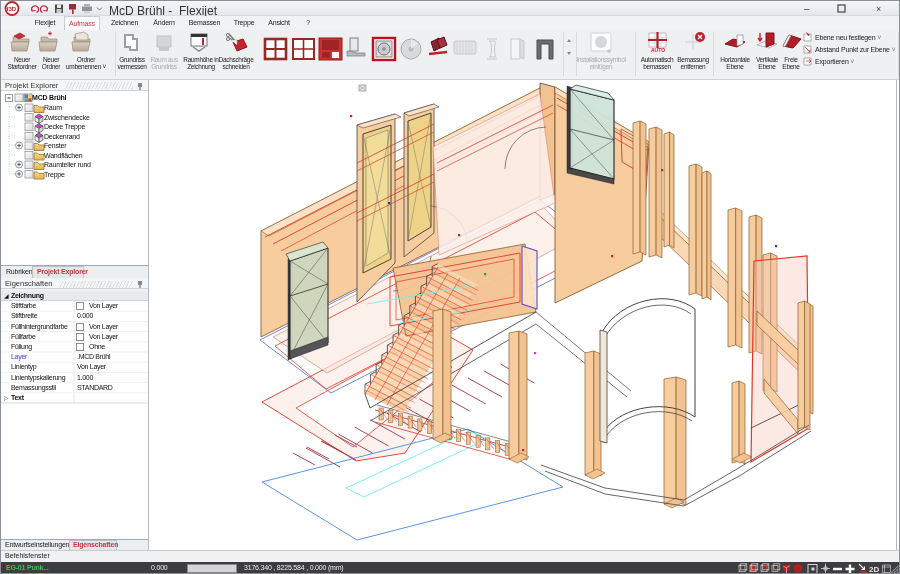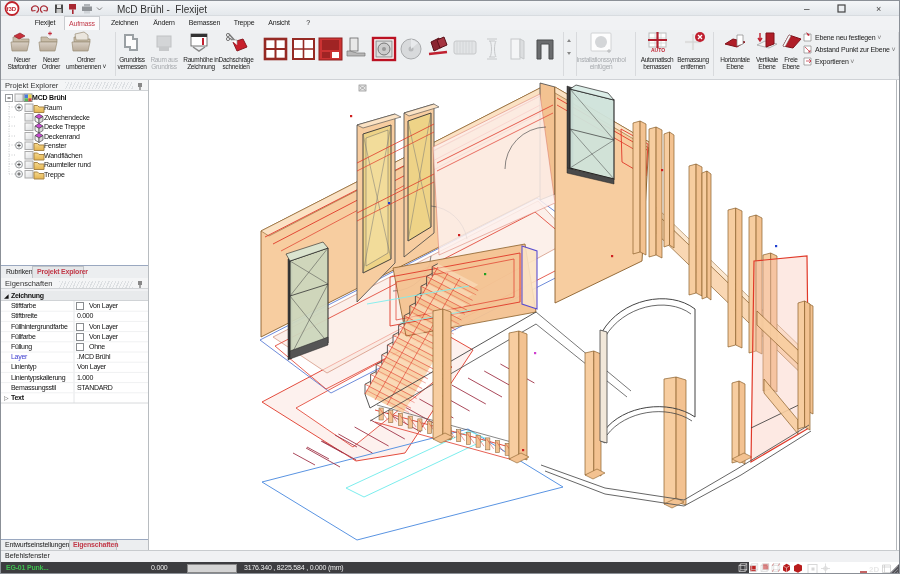--- a/index.html
+++ b/index.html
@@ -1,19 +1,19 @@
 <!DOCTYPE html>
 <html><head><meta charset="utf-8">
 <style>
 *{margin:0;padding:0;box-sizing:border-box}
 html,body{width:900px;height:574px;overflow:hidden}
 body{position:relative;font-family:"Liberation Sans",sans-serif;background:#fff;border:1px solid #8b9097}
 .abs{position:absolute}
 #titlebar{left:0;top:0;width:900px;height:15px;background:linear-gradient(#f4f6f8,#e4e8ec);border-bottom:1px solid #d8dce0}
-#title{left:116px;top:3px;font-size:10px;color:#333}
+#title{left:108px;top:3px;font-size:12px;color:#333}
 #tabsrow{left:0;top:15px;width:900px;height:14px;background:#f1f2f4}
 .tab{position:absolute;top:0;height:14px;font-size:7px;letter-spacing:-0.2px;color:#222;text-align:center;padding-top:3px}
 .tab.active{background:#fbfbfc;border:1px solid #c9ccd0;border-bottom:none;color:#c23b4a}
 #ribbon{left:0;top:29px;width:900px;height:50px;background:#eef0f2;border-bottom:1px solid #cfd2d6}
 .gsep{position:absolute;top:2px;height:44px;width:1px;background:#d8dadd}
 .gcap{position:absolute;top:69px;font-size:6.5px;color:#8d9296;width:120px;text-align:center}
 .blab{position:absolute;font-size:6.5px;letter-spacing:-0.3px;color:#222;text-align:center;line-height:7px;width:56px}
 .blab.gray{color:#a8abaf}
 #leftpanel{left:0;top:79px;width:148px;height:470px;background:#f0f1f3;border-right:1px solid #b8bcc0}
 .phead{position:absolute;left:0;width:147px;height:11px;background:#f4f5f6;border-bottom:1px solid #d0d3d6;font-size:7.5px;color:#333;padding:1px 0 0 4px}
@@ -21,21 +21,21 @@
 #tree{left:0;top:90px;width:147px;height:174px;background:#fff}
 .ti{position:absolute;font-size:7px;letter-spacing:-0.2px;color:#111;white-space:nowrap}
 #treetabs{left:0;top:264px;width:147px;height:13px;background:#eceef0;border-top:1px solid #9aa8c0}
 #props{left:0;top:290px;width:147px;height:248px;background:#fff}
 .prow{position:absolute;left:0;width:147px;height:10.2px;font-size:7px;letter-spacing:-0.3px;color:#111}
 .plab{position:absolute;left:10px;top:1px}
 .pval{position:absolute;left:76px;top:1px}
 .pchk{position:absolute;left:75px;top:1px;width:8px;height:8px;background:#fff;border:1px solid #8a8d90}
 #bottabs{left:0;top:538px;width:147px;height:11px;background:#eceef0;border-top:1px solid #9aa8c0}
 #befehl{left:0;top:549px;width:900px;height:12px;background:#f0f1f3;border-top:1px solid #c8cbce;font-size:7px;color:#222;padding:1px 0 0 4px}
-#status{left:0;top:561px;width:748px;height:13px;background:#3d3d40;font-size:7px;color:#e8e8e8}
+#status{left:0;top:561px;width:900px;height:13px;background:#3d3d40;font-size:7px;color:#e8e8e8}
 #canvas{left:148px;top:79px;width:748px;height:470px;background:#fff;border-right:1px solid #b4b8bc}
 .rt{position:absolute;font-size:7px;letter-spacing:-0.2px;color:#222;white-space:nowrap}
 </style></head>
 <body>
 <div class="abs" id="titlebar">
   <svg class="abs" style="left:0;top:0" width="900" height="15">
     <circle cx="11" cy="7.5" r="6.5" fill="#fff" stroke="#c0242c" stroke-width="1.8"></circle>
     <text x="5.5" y="10" font-size="6" fill="#c0242c" font-weight="bold">f3D</text>
     <path d="M31 10 a3.5 3.5 0 1 1 4.5 1.5 M31 10 l-0.5 -3.5 M31 10 l3.5 -0.5" stroke="#a82832" fill="none" stroke-width="1.2"></path>
     <path d="M46 10 a3.5 3.5 0 1 0 -4.5 1.5 M46 10 l0.5 -3.5 M46 10 l-3.5 -0.5" stroke="#a82832" fill="none" stroke-width="1.2"></path>

